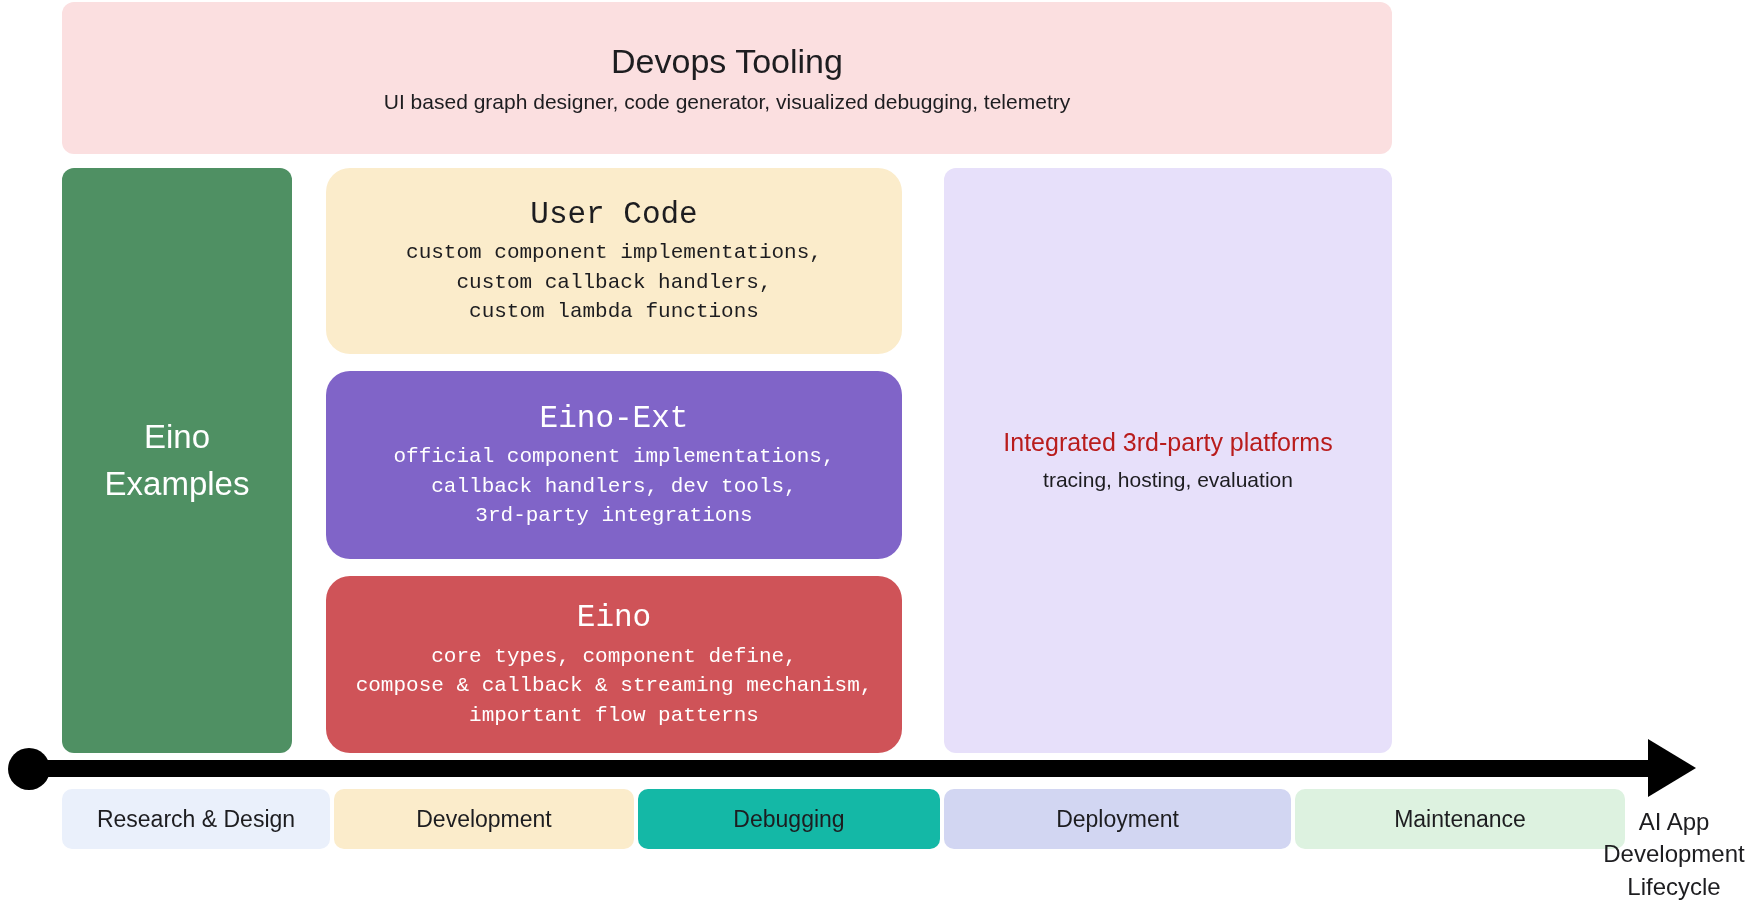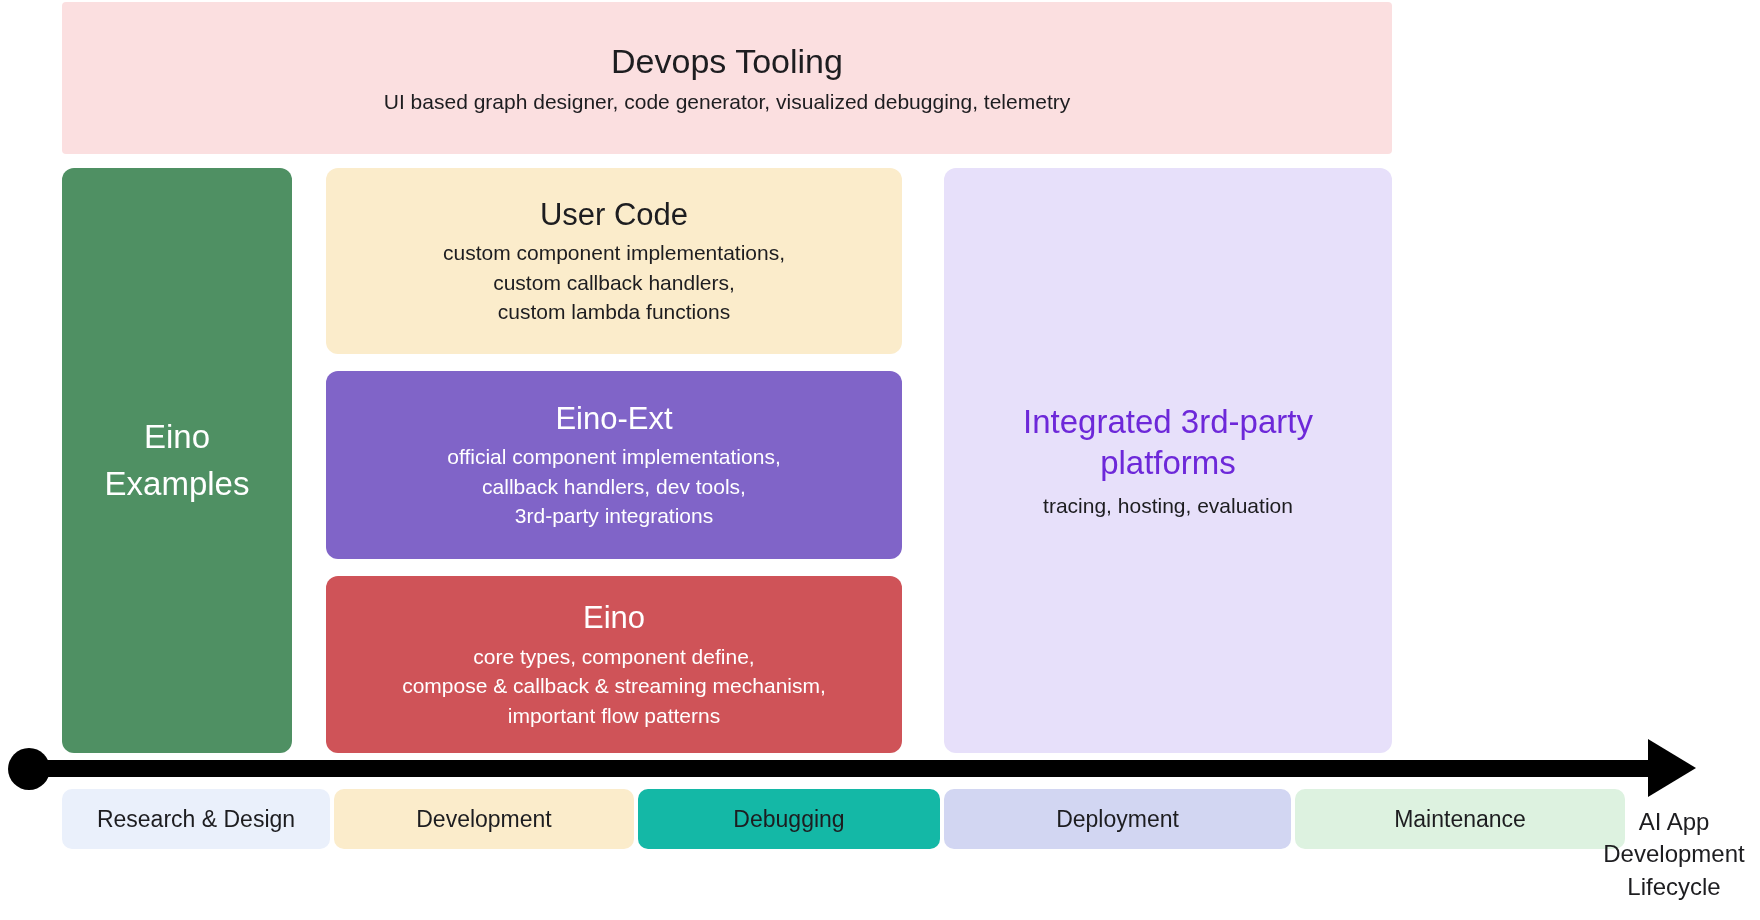--- a/index.html
+++ b/index.html
@@ -19,21 +19,21 @@
   }
 
   
   .devops-banner {
     position: absolute;
     left: 62px;
     top: 2px;
     width: 1330px;
     height: 152px;
     background: #fbdfe0;
-    border-radius: 4px;
+    border-radius: 12px;
     display: flex;
     flex-direction: column;
     align-items: center;
     justify-content: center;
     text-align: center;
   }
   .devops-title {
     font-size: 34px;
     color: #1d1d20;
     line-height: 1.2;
@@ -69,27 +69,28 @@
 
   
   .mid-col {
     position: absolute;
     left: 326px;
     top: 168px;
     width: 576px;
   }
 
   .stack-card {
-    border-radius: 12px;
+    border-radius: 24px;
     display: flex;
     flex-direction: column;
     align-items: center;
     justify-content: center;
     text-align: center;
     padding: 10px 14px;
+    font-family: Liberation Mono, monospace;
   }
   .stack-title {
     font-size: 31px;
     line-height: 1.25;
     margin-bottom: 4px;
   }
   .stack-desc {
     font-size: 21px;
     line-height: 1.4;
     white-space: pre-line;
@@ -128,22 +129,22 @@
     background: #e7e0fa;
     border-radius: 12px;
     display: flex;
     flex-direction: column;
     align-items: center;
     justify-content: center;
     text-align: center;
     padding: 0 22px;
   }
   .thirdparty-title {
-    font-size: 33px;
-    color: #6d28d9;
+    font-size: 25px;
+    color: #b91c1c;
     line-height: 1.25;
     margin-bottom: 8px;
   }
   .thirdparty-sub {
     font-size: 21px;
     color: #1d1d20;
     line-height: 1.35;
   }
 
   

